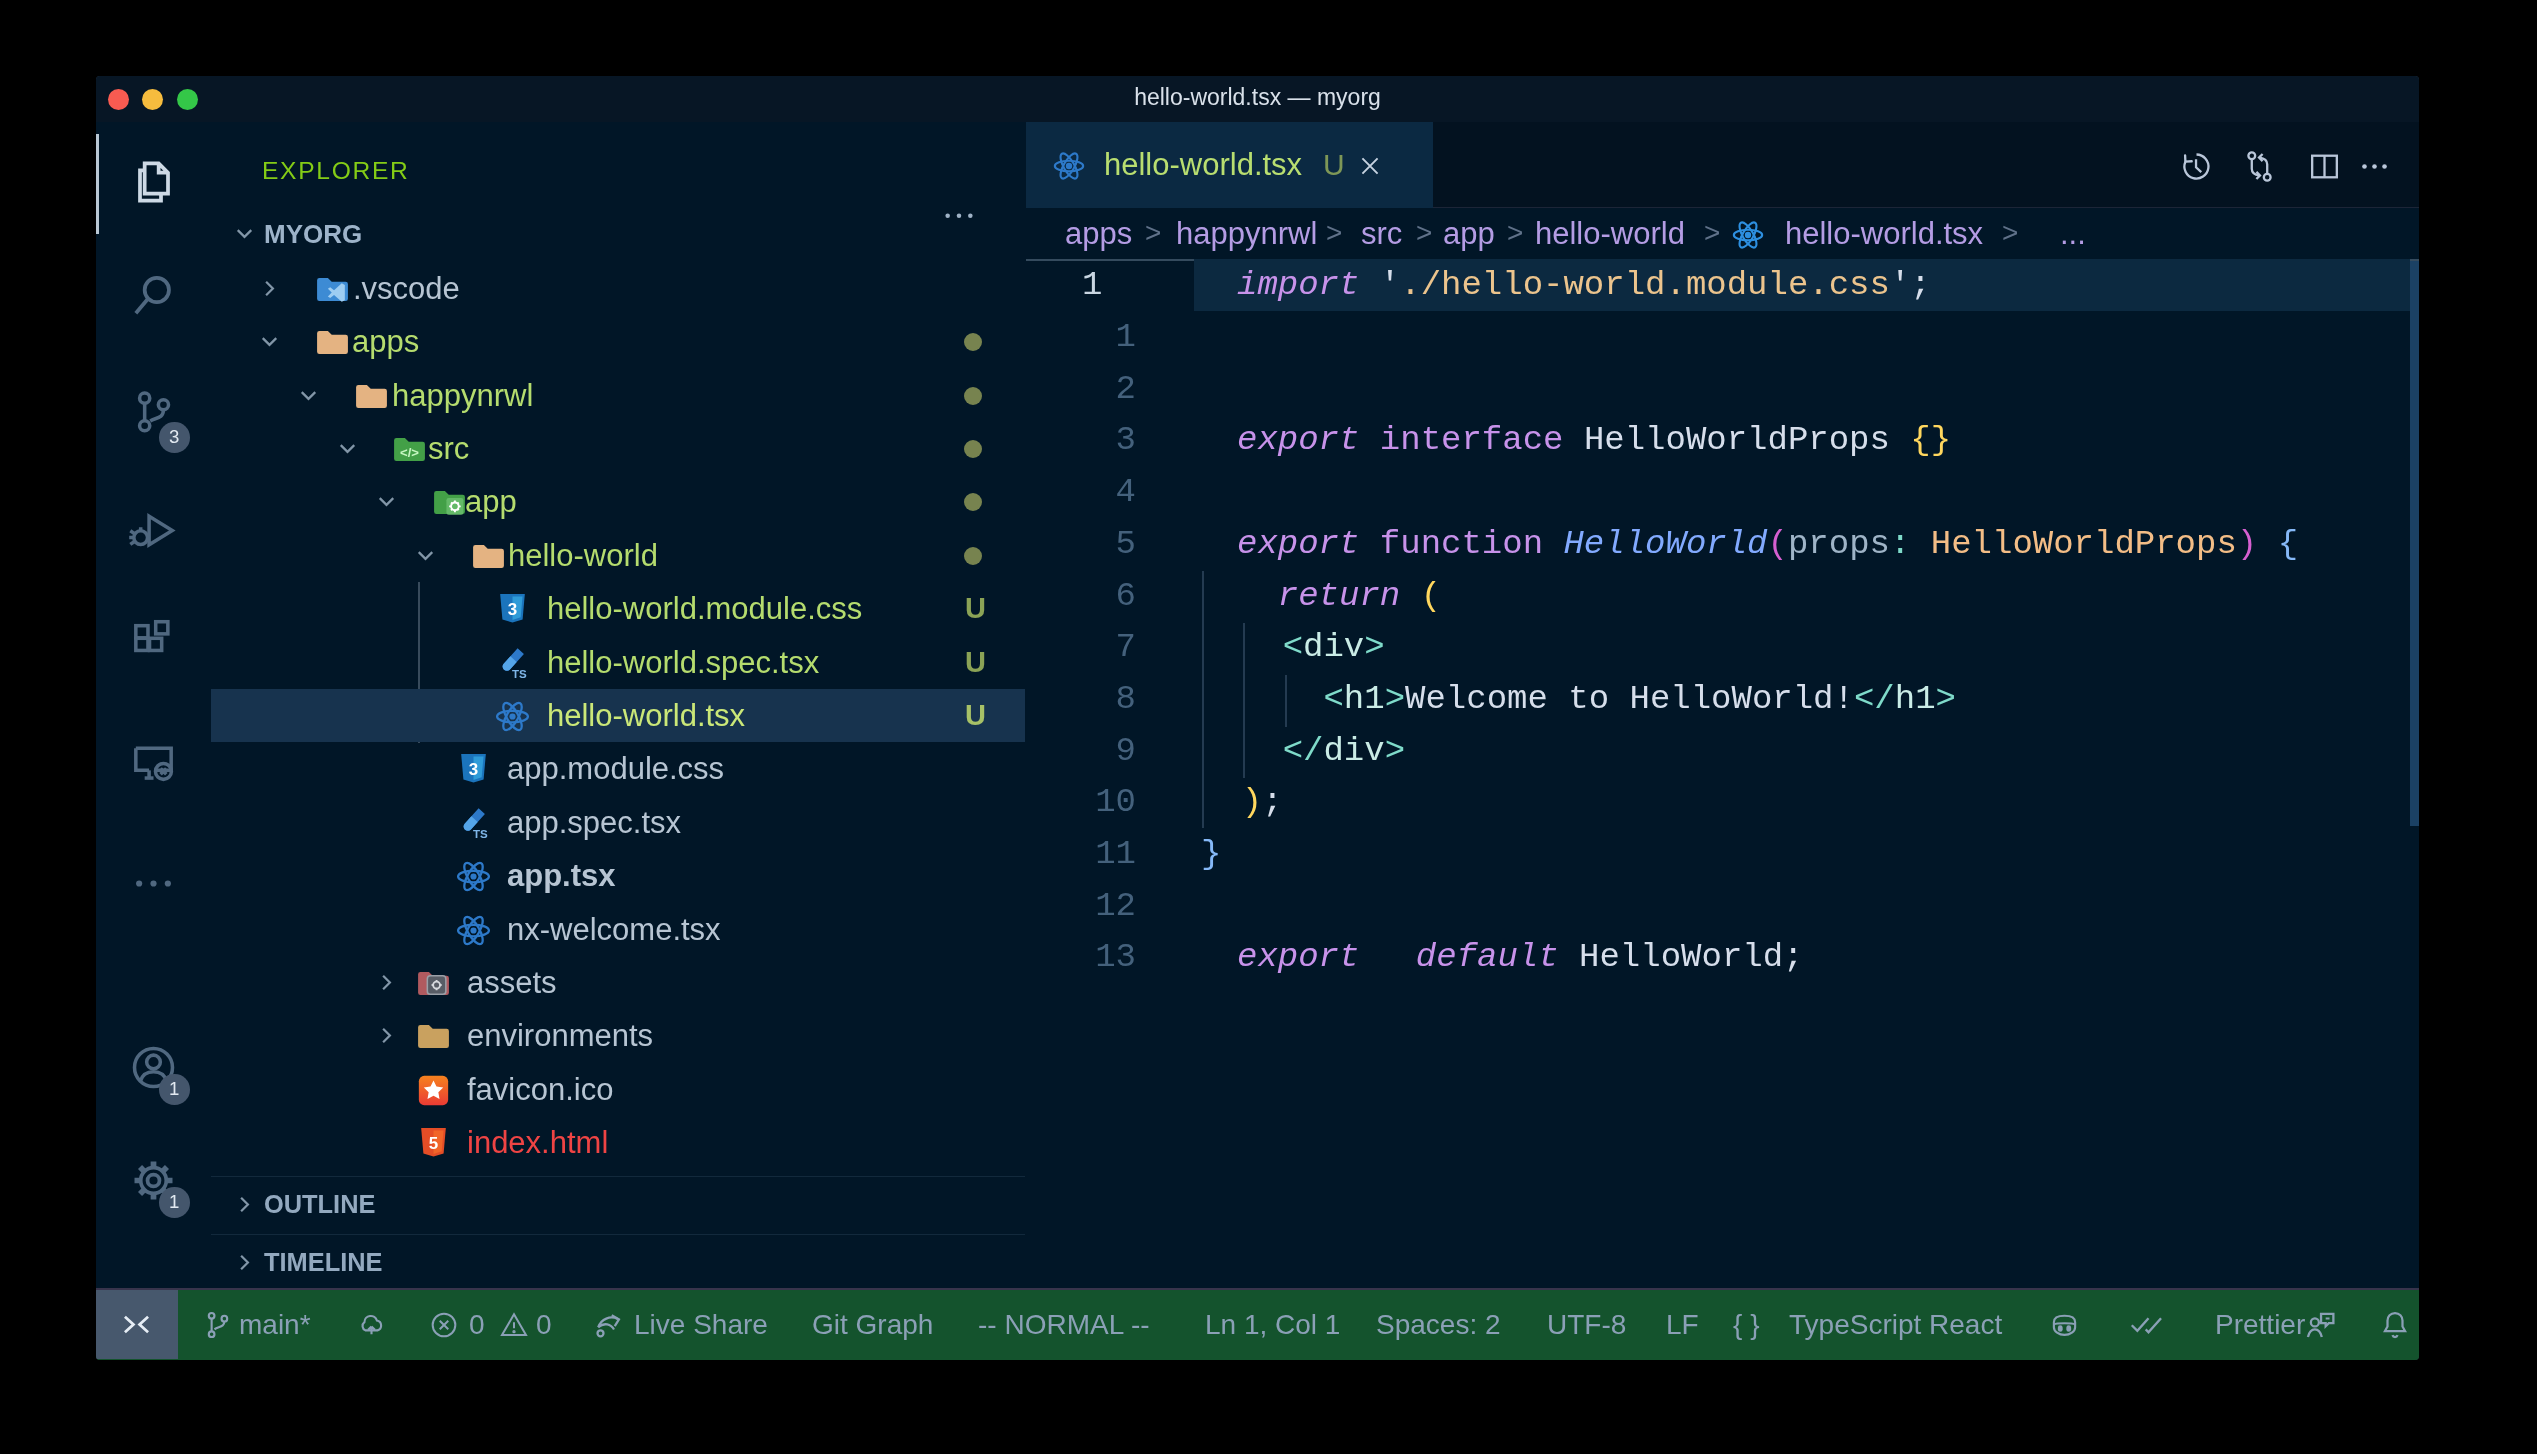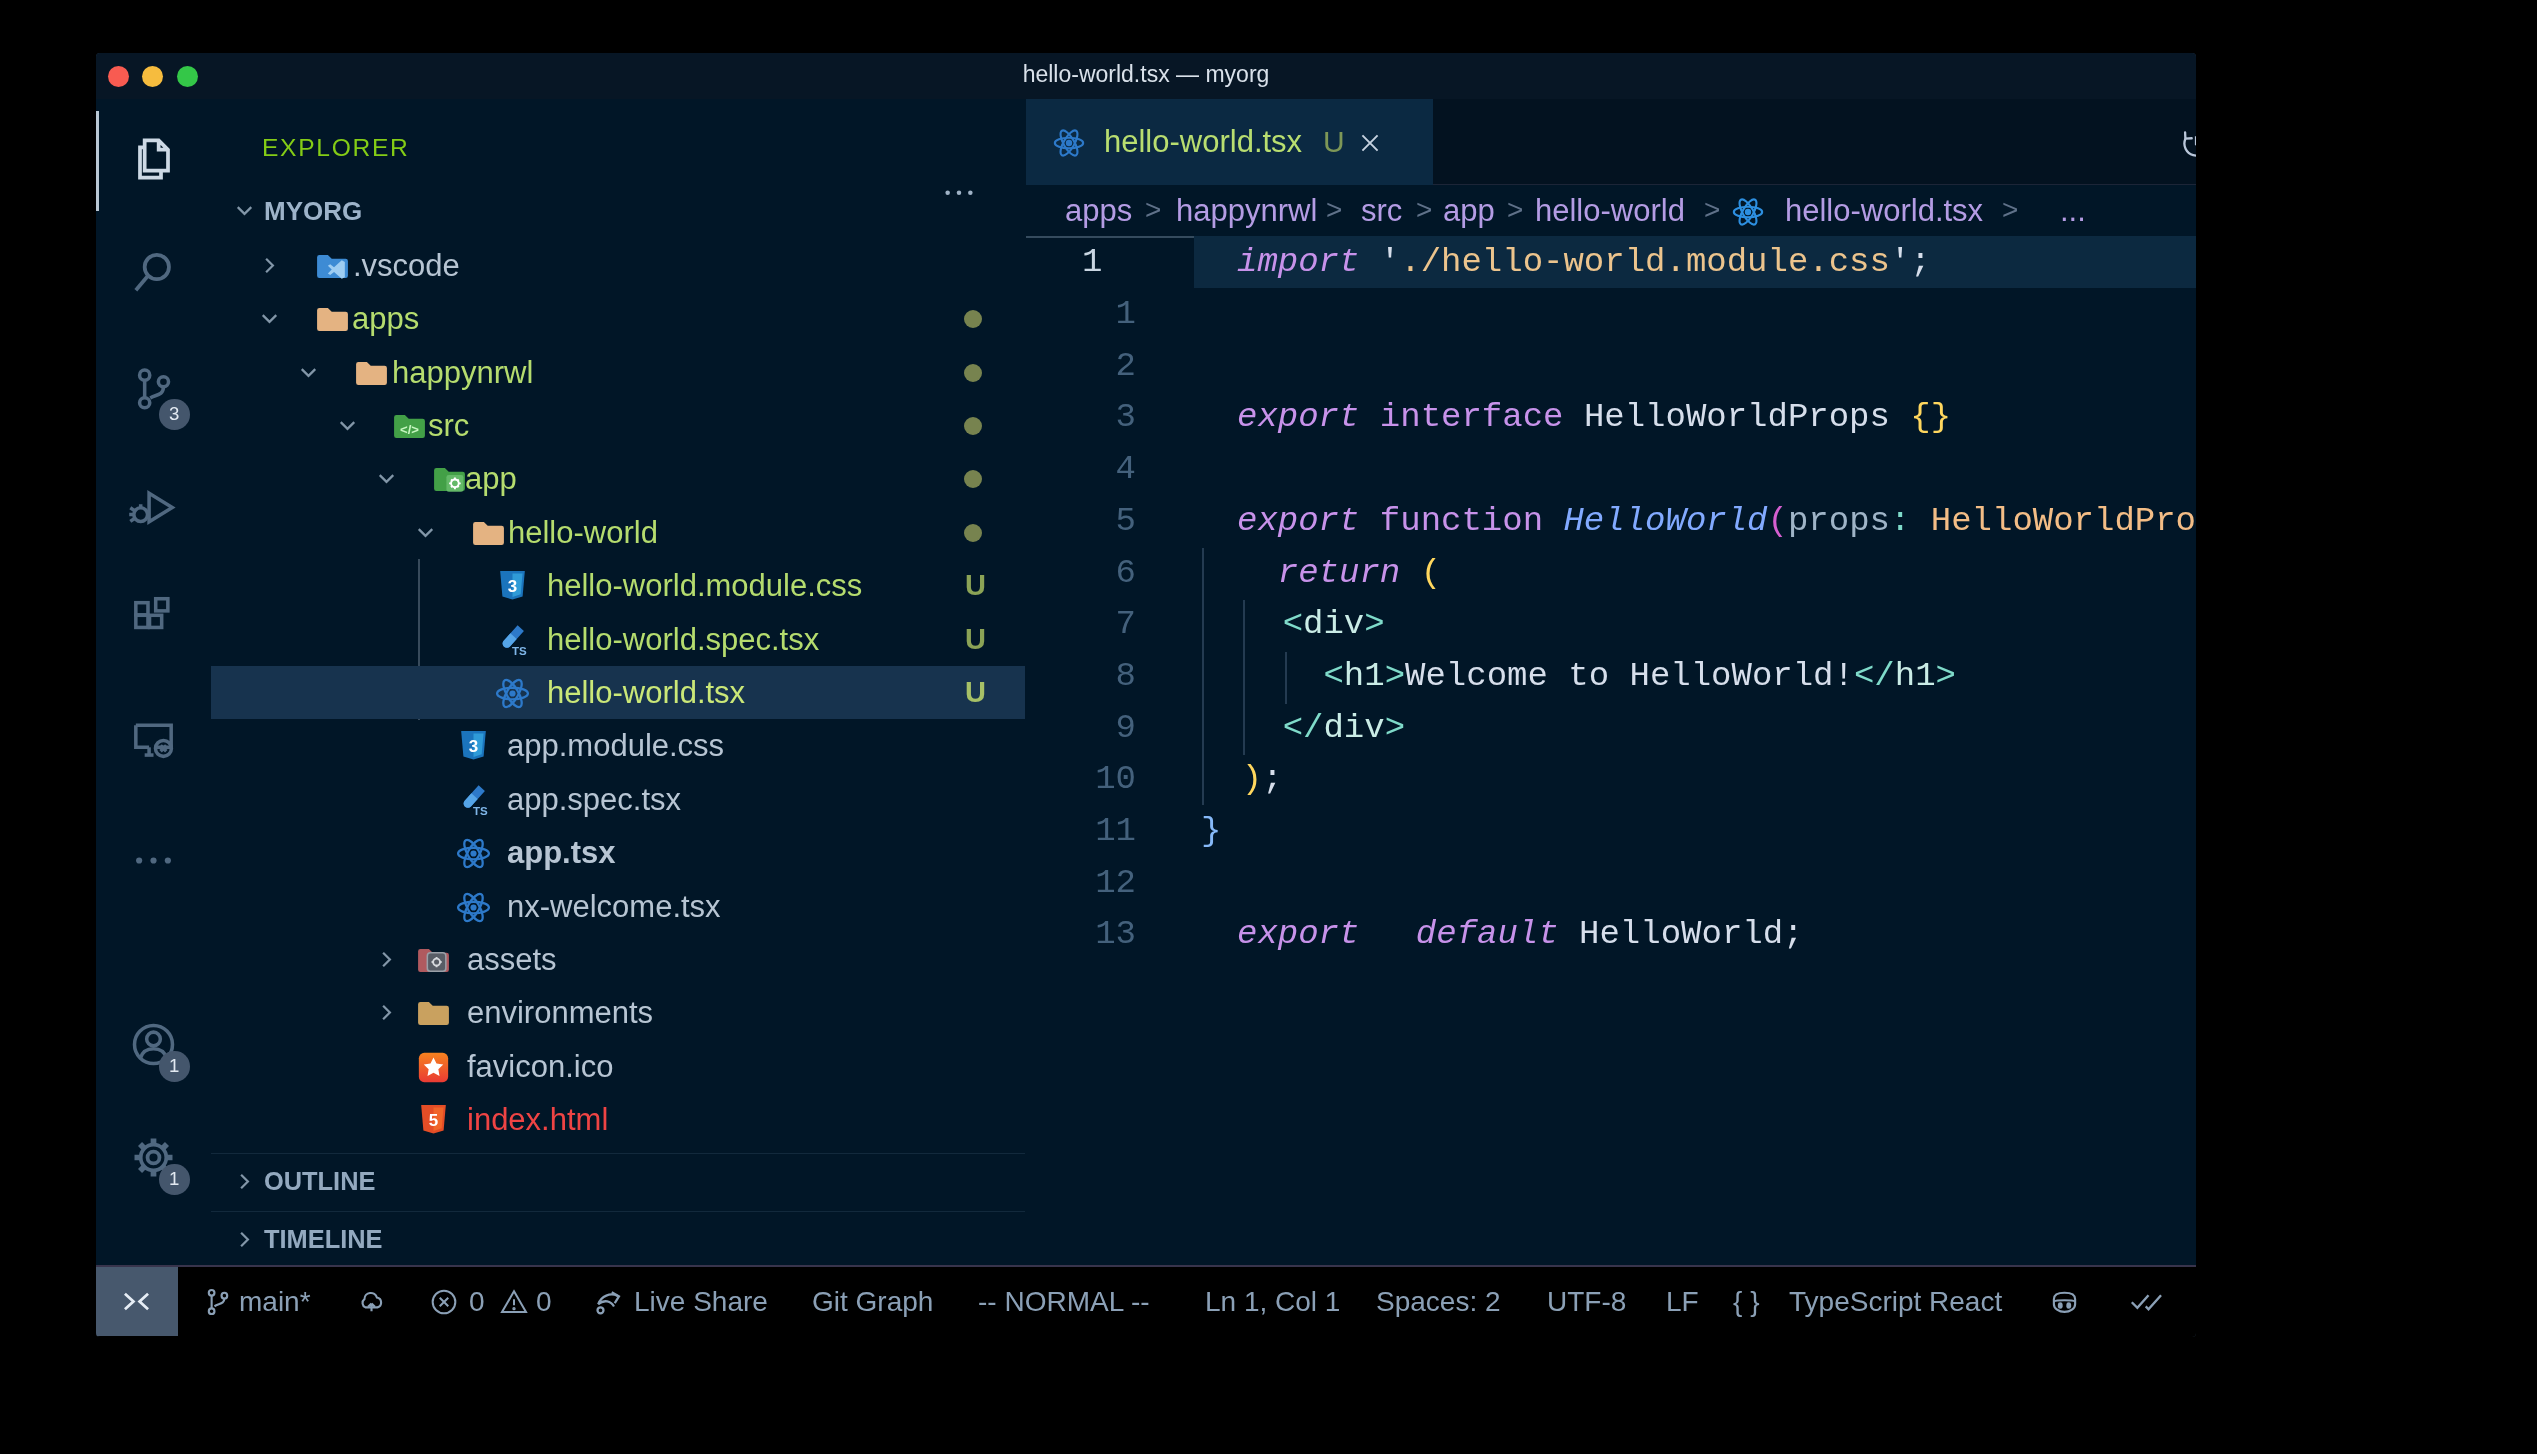--- a/index.html
+++ b/index.html
@@ -1,19 +1,19 @@
 <!DOCTYPE html>
 <html style="font-size:13.6px"><head>
 <meta charset="utf-8">
 <style>
   * { margin:0; padding:0; box-sizing:border-box; }
   html,body { width:2538px; height:1454px; background:#000; overflow:hidden; }
   body { font-family:"Liberation Sans", sans-serif; }
   .page { position:relative; width:2538px; height:1454px; background:#000; }
-  .win { position:absolute; left:96px; top:53px; width:2100px; height:1284px;
+  .win { position:absolute; left:96px; top:76px; width:2323px; height:1284px;
          background:#011627; border-radius:4px; overflow:hidden;
          box-shadow: inset 0 0 0 1.7px rgba(150,170,192,0.28); }
   .abs { position:absolute; }
   
   .titlebar { position:absolute; left:0; top:0; width:100%; height:46px; background:#071625; }
   .dot { position:absolute; top:12.7px; width:21px; height:21px; border-radius:50%; }
   .title { position:absolute; top:0; left:0; width:100%; height:46px; line-height:42px;
            text-align:center; color:#d9e1ea; font-size:23px; }
   
   .activity { position:absolute; left:0; top:46px; width:115px; bottom:72px; background:#011627; }
@@ -52,21 +52,21 @@
   .fn { color:#82aaff; font-style:italic; }
   .gold { color:#ffd75e; }
   .pink { color:#d55fd0; }
   .teal { color:#7fdbca; }
   .tag { color:#caece6; }
   .typ { color:#f3bd86; }
   .prm { color:#9fb4c7; }
   .blu { color:#86b9f8; }
   .iguide { position:absolute; width:1.7px; background:rgba(95,120,150,0.38); }
   
-  .statusbar { position:absolute; left:0; bottom:0; width:100%; height:72px; background:#000000;
+  .statusbar { position:absolute; left:0; bottom:0; width:100%; height:72px; background:#14532d;
                border-top:2.5px solid #38344c; color:#8ba0b6; font-size:28px; }
   .sitem { position:absolute; top:0; height:69px; line-height:69px; white-space:pre; }
 </style>
 </head>
 <body>
 <div class="page">
   <div class="win">
 
     <div class="titlebar">
       <div class="title">hello-world.tsx — myorg</div>

